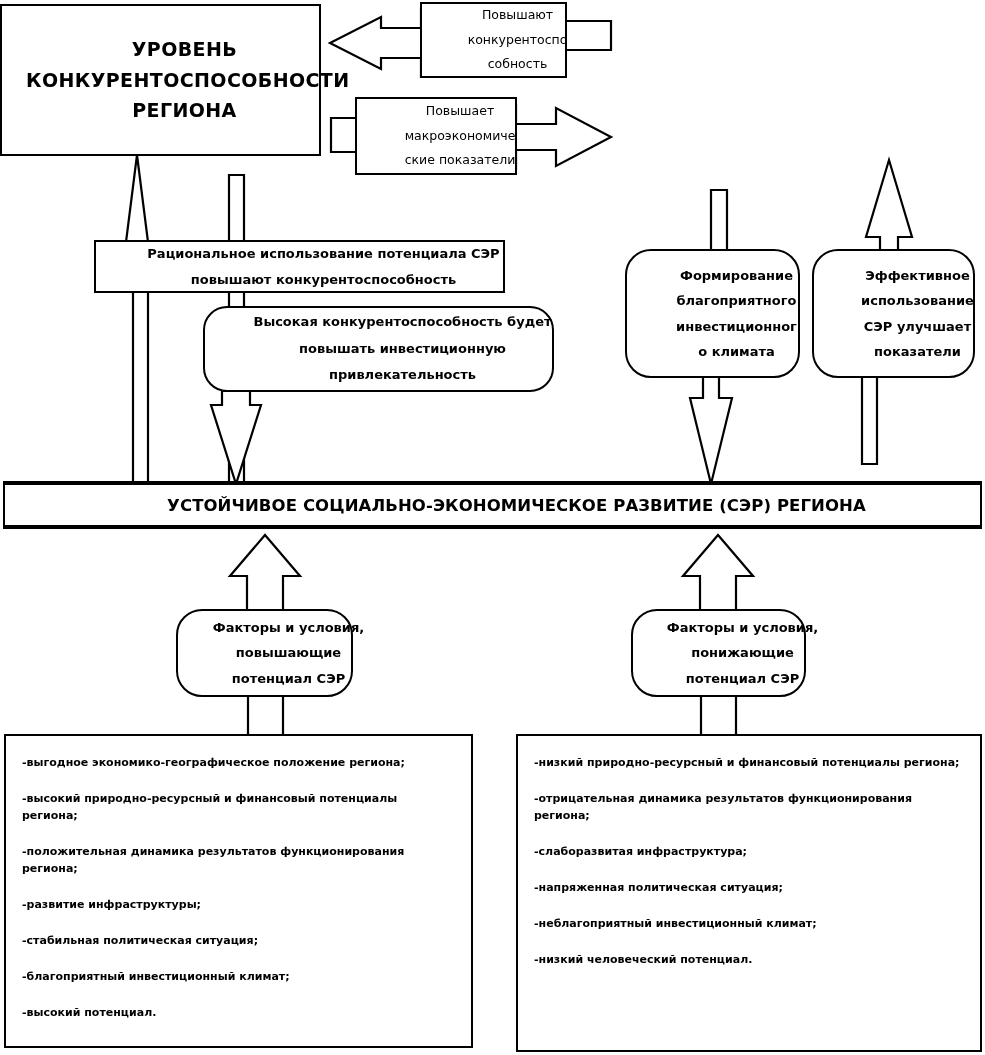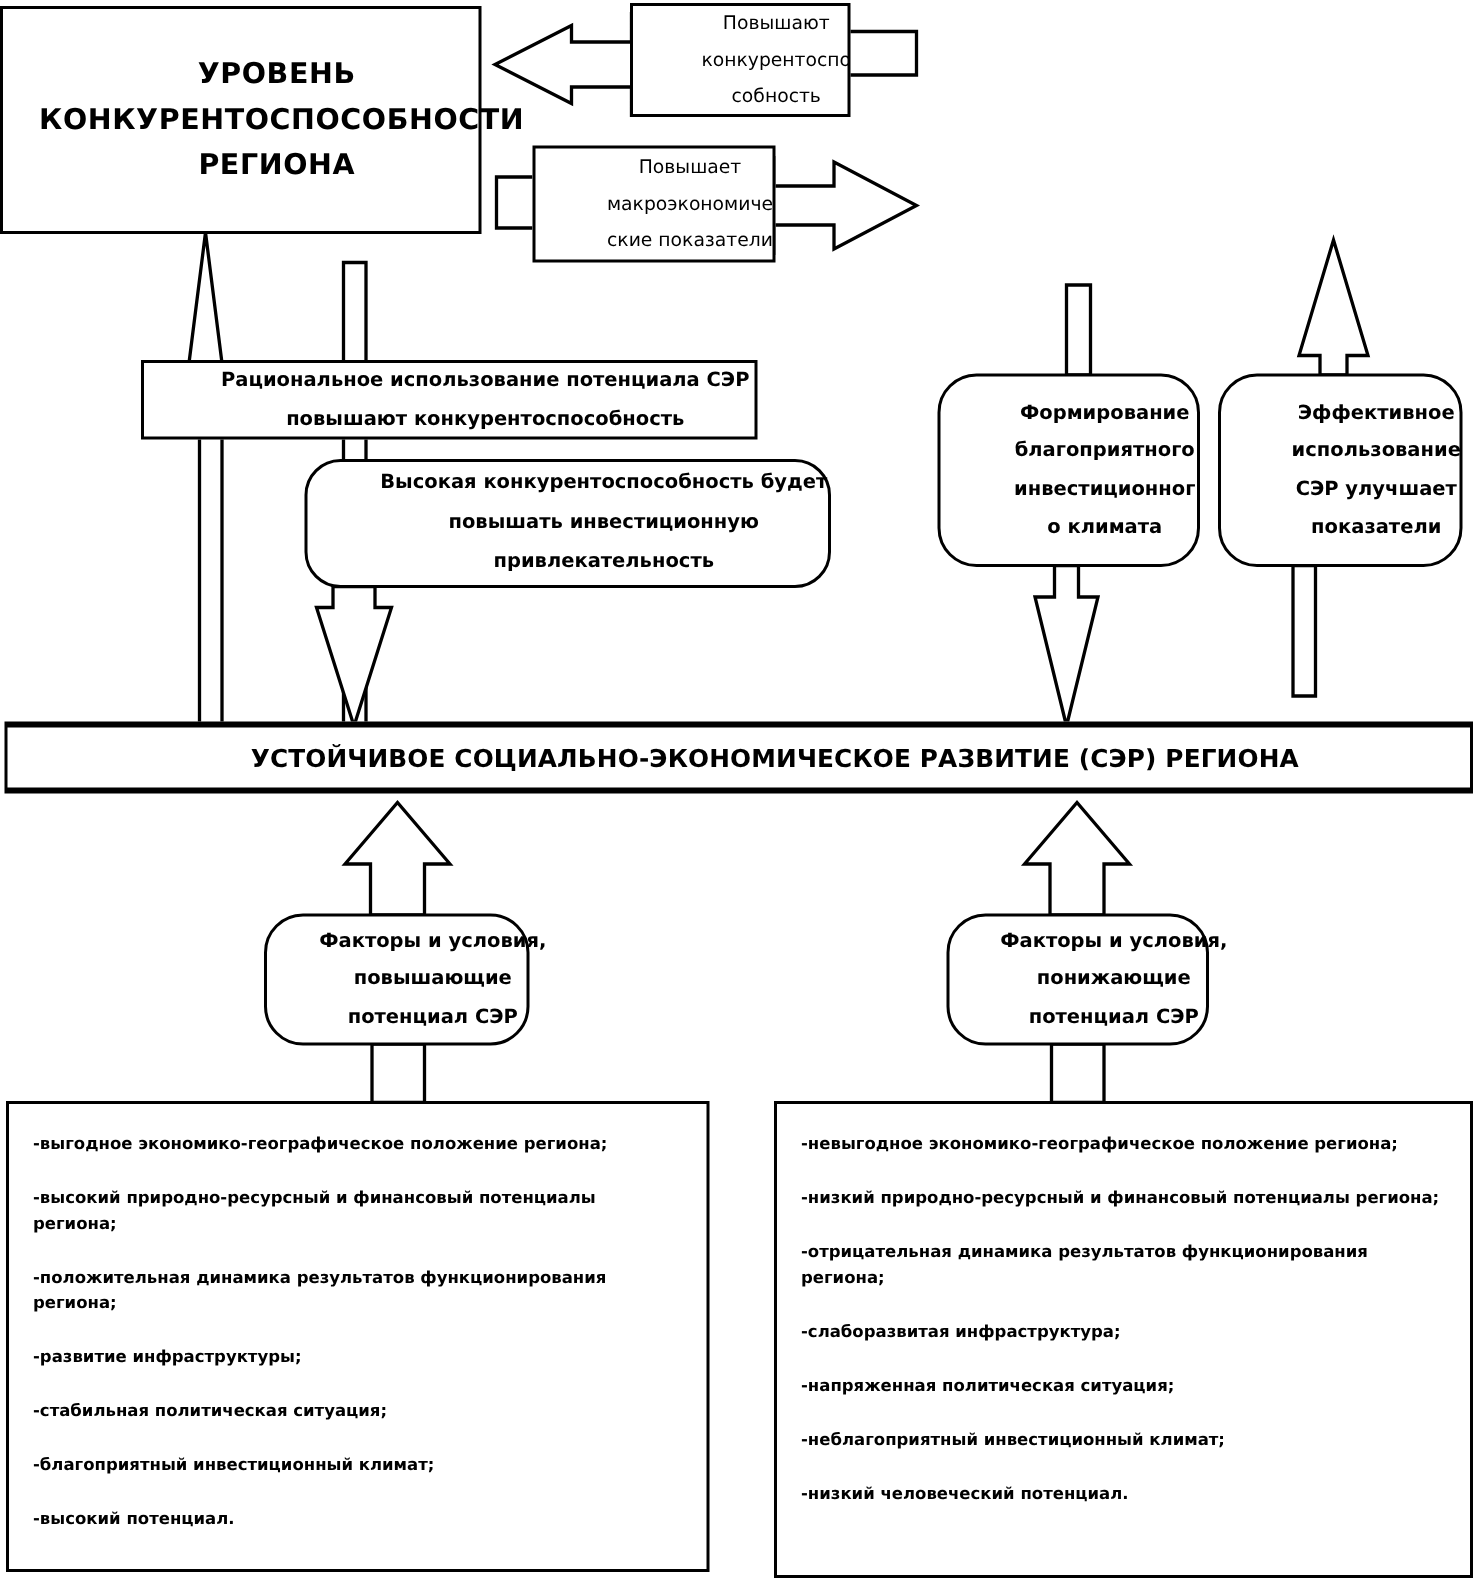--- a/index.html
+++ b/index.html
@@ -206,21 +206,20 @@
     <div class="li">-выгодное экономико-географическое положение региона;</div>
     <div class="li">-высокий природно-ресурсный и финансовый потенциалы региона;</div>
     <div class="li">-положительная динамика результатов функционирования региона;</div>
     <div class="li">-развитие инфраструктуры;</div>
     <div class="li">-стабильная политическая ситуация;</div>
     <div class="li">-благоприятный инвестиционный климат;</div>
     <div class="li">-высокий потенциал.</div>
   </div>
 
   <div class="listbox" style="left:516px; top:734px; width:466px; height:318px;">
-    <div class="li">-невыгодное экономико-географическое положение региона;</div>
     <div class="li">-низкий природно-ресурсный и финансовый потенциалы региона;</div>
     <div class="li">-отрицательная динамика результатов функционирования региона;</div>
     <div class="li">-слаборазвитая инфраструктура;</div>
     <div class="li">-напряженная политическая ситуация;</div>
     <div class="li">-неблагоприятный инвестиционный климат;</div>
     <div class="li">-низкий человеческий потенциал.</div>
   </div>
 
 </div>
 

